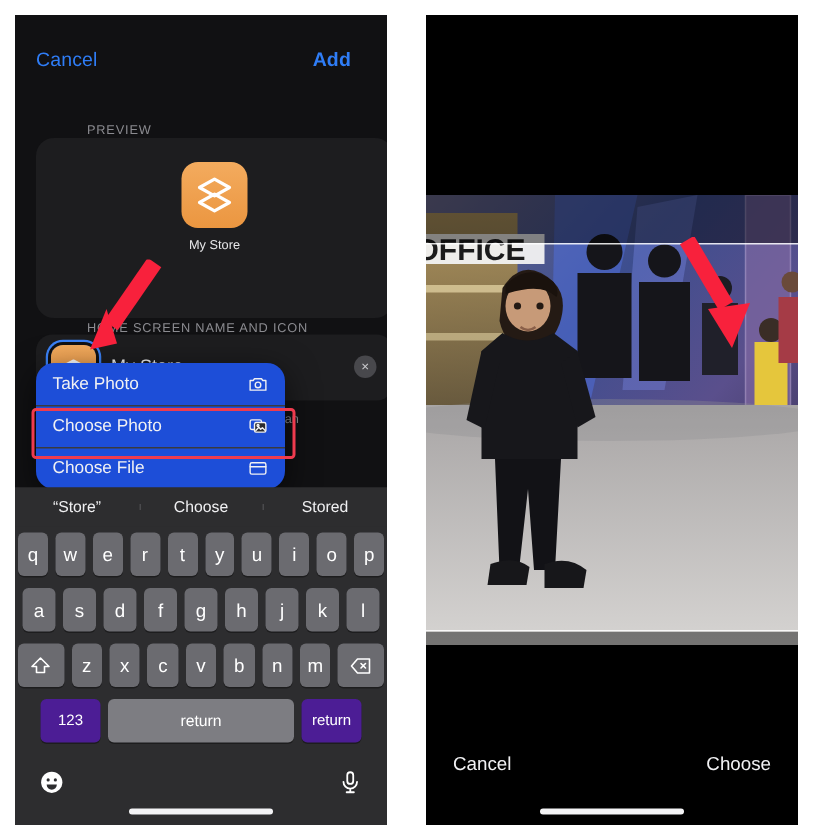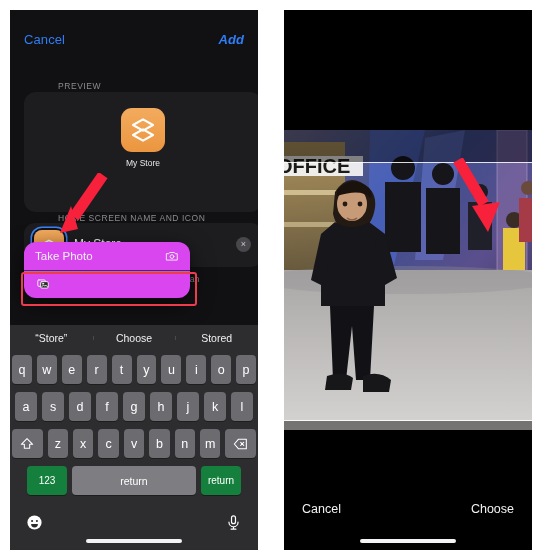--- a/index.html
+++ b/index.html
@@ -8,21 +8,21 @@
 
   
   .phone{position:absolute;top:10px;width:248px;height:540px;background:#000;overflow:hidden;}
   .phone-left{left:10px;background:#111113;}
   .phone-right{left:284px;background:#000;}
 
   
   .nav-bar{position:absolute;top:0;left:0;right:0;height:48px;background:#111113;}
   .nav-btn{position:absolute;top:22px;font-size:13px;color:#2f7df6;letter-spacing:.1px;}
   .nav-cancel{left:14px;}
-  .nav-add{right:14px;font-weight:bold;font-style:italic;}
+  .nav-add{right:24px;font-weight:bold;}
 
   .section-label{position:absolute;font-size:8.5px;color:#8b8b90;letter-spacing:.55px;padding-left:21px;}
   .label-preview{left:27px;top:71px;}
   .label-hsni{left:27px;top:203px;}
 
   .preview-card{position:absolute;left:14px;top:82px;width:238px;height:120px;background:#1d1d1f;border-radius:12px;}
   .app-icon{position:absolute;left:50%;top:16px;transform:translateX(-50%);width:44px;height:44px;border-radius:11px;
             background:linear-gradient(180deg,#f3ab5e 0%,#eb9640 100%);display:flex;align-items:center;justify-content:center;}
   .app-icon svg{width:30px;height:30px;}
   .app-name{position:absolute;left:0;right:0;top:66px;text-align:center;font-size:8.5px;color:#e8e8ea;}
@@ -32,42 +32,42 @@
                  background:linear-gradient(180deg,#f3ab5e 0%,#eb9640 100%);
                  box-shadow:0 0 0 2px #111113,0 0 0 3.5px #3b82f7;display:flex;align-items:center;justify-content:center;}
   .name-row-icon svg{width:20px;height:20px;}
   .name-row-text{position:absolute;left:50px;top:14px;font-size:12px;color:#f2f2f4;}
   .clear-btn{position:absolute;right:11px;top:14px;width:15px;height:15px;border-radius:50%;background:#48484c;
              display:flex;align-items:center;justify-content:center;color:#c8c8cc;font-size:9px;line-height:1;}
 
   .helper-text{position:absolute;left:14px;top:263px;width:238px;font-size:8.5px;color:#8b8b90;line-height:1.45;}
 
   
-  .ctx-menu{position:absolute;left:14px;top:232px;width:166px;background:#d946ef;border-radius:12px;overflow:hidden;
+  .ctx-menu{position:absolute;left:14px;top:232px;width:166px;background:#1d4ed8;border-radius:12px;overflow:hidden;
             box-shadow:0 6px 22px rgba(0,0,0,.6);}
   .ctx-item{position:relative;height:28px;display:flex;align-items:center;padding:0 11px;}
   .ctx-item + .ctx-item::before{content:"";position:absolute;left:0;right:0;top:0;height:1px;background:#3a3a3d;}
   .ctx-label{flex:1;font-size:11.5px;color:#f1f1f3;}
   .ctx-icon{width:15px;height:15px;color:#f1f1f3;display:flex;align-items:center;justify-content:center;}
   .ctx-icon svg{width:14px;height:14px;}
   .ctx-highlight{position:absolute;left:11px;top:262px;width:172px;height:30px;border:2px solid #ef3b4e;border-radius:3px;
                  pointer-events:none;}
 
   
   .kb-wrap{position:absolute;left:0;right:0;bottom:0;height:225px;background:#2d2d2f;}
   .pred-bar{position:relative;height:26px;display:flex;align-items:center;background:#2d2d2f;}
   .pred-cell{flex:1;text-align:center;font-size:10.5px;color:#f0f0f2;position:relative;}
   .pred-cell + .pred-cell::before{content:"";position:absolute;left:0;top:4px;bottom:4px;width:1px;background:#4a4a4d;}
   .kb-rows{padding:4px 2px 0;}
   .kb-row{display:flex;justify-content:center;gap:5px;margin-bottom:8px;}
   .key{width:22px;height:29px;background:#6b6b70;border-radius:4px;display:flex;align-items:center;justify-content:center;
        color:#fff;font-size:12.5px;box-shadow:0 1px 0 rgba(0,0,0,.35);}
   .key-wide{width:33px;}
   .key-space{width:124px;background:#7d7d82;font-size:10.5px;}
-  .key-fn{width:40px;background:#15803d;font-size:10px;}
+  .key-fn{width:40px;background:#4c1d95;font-size:10px;}
   .key svg{width:16px;height:16px;}
   .kb-bottom{display:flex;align-items:center;justify-content:space-between;padding:4px 16px 0;height:34px;}
   .kb-bottom svg{width:17px;height:17px;color:#fff;}
   .home-indicator{position:absolute;bottom:7px;left:50%;transform:translateX(-50%);width:96px;height:4px;
                   background:#f3f3f5;border-radius:2px;}
 
   
   .photo-top-black{position:absolute;left:0;right:0;top:0;height:120px;background:#000;}
   .photo-area{position:absolute;left:0;right:0;top:120px;height:300px;overflow:hidden;background:#2a2230;padding-left:16px;}
   .photo-dim{position:absolute;left:0;right:0;background:rgba(0,0,0,.45);}
@@ -125,26 +125,36 @@
       <div class="ctx-item">
         <span class="ctx-label">Take Photo</span>
         <span class="ctx-icon">
           <svg viewBox="0 0 24 24" fill="none" stroke="currentColor" stroke-width="1.6" stroke-linecap="round" stroke-linejoin="round">
             <path d="M3 8h3.5l1.5-2h8l1.5 2H21v11H3z"></path>
               <circle cx="12" cy="13" r="3.2"></circle>
           </svg>
         </span>
       </div>
       <div class="ctx-item">
+        <span class="ctx-label">Choose Photo</span>
         <span class="ctx-icon">
           <svg viewBox="0 0 24 24" fill="none" stroke="currentColor" stroke-width="1.6" stroke-linecap="round" stroke-linejoin="round">
             <rect x="3" y="5" width="13" height="11" rx="2"></rect>
             <rect x="8" y="8" width="13" height="11" rx="2" fill="#2a2a2d"></rect>
             <path d="M9.5 17.2 13 13.5l2 2.2 2-1.6 3.2 3.1"></path>
             <circle cx="12" cy="11.4" r="1.1"></circle>
+          </svg>
+        </span>
+      </div>
+      <div class="ctx-item">
+        <span class="ctx-label">Choose File</span>
+        <span class="ctx-icon">
+          <svg viewBox="0 0 24 24" fill="none" stroke="currentColor" stroke-width="1.6" stroke-linecap="round" stroke-linejoin="round">
+            <rect x="3" y="6" width="18" height="13" rx="2"></rect>
+              <path d="M3 10.5h18"></path>
           </svg>
         </span>
       </div>
     </div>
     <div class="ctx-highlight"></div>
 
     <svg class="arrow" style="left:38px;top:163px;width:62px;height:72px" viewBox="0 0 62 72">
       <path d="M55 2 L26 44" stroke="#f8213c" stroke-width="11" stroke-linecap="butt"></path>
       <path d="M30 56 L12 60 L23 33 Z" fill="#f8213c"></path>
     </svg>

